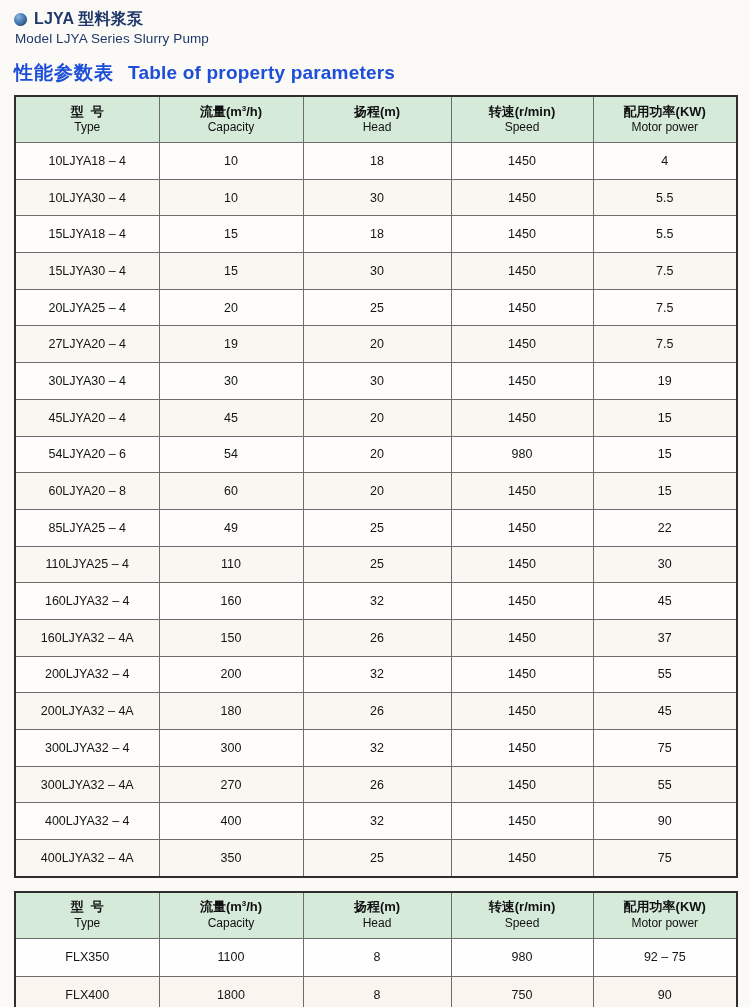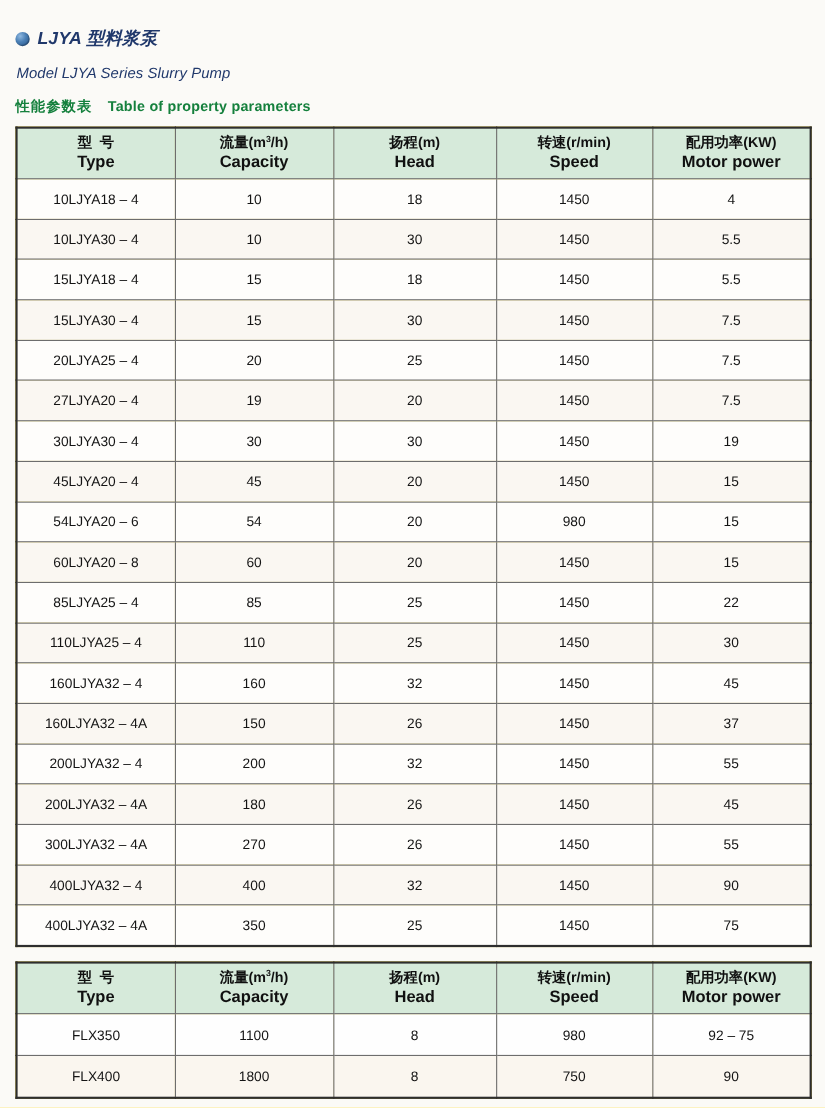--- a/index.html
+++ b/index.html
@@ -11,22 +11,21 @@
     height: 1007px;
     background: #fbfaf7;
     font-family: "Liberation Sans", sans-serif;
     color: #1a1a1a;
     overflow: hidden;
     position: relative;
   }
 
   
   #doc-header {
-    padding: 25px 0 0 14px;
-    font-style: italic;
+    padding: 9px 0 0 14px;
   }
   #brand-line {
     display: flex;
     align-items: center;
     gap: 7px;
     height: 20px;
   }
   #sphere-icon {
     width: 13px;
     height: 13px;
@@ -38,42 +37,42 @@
   #brand-cn {
     font-size: 16px;
     font-weight: bold;
     color: #20386b;
     letter-spacing: .2px;
     white-space: nowrap;
   }
   #brand-en {
     font-size: 13.5px;
     color: #20386b;
-    margin: 14px 0 0 1px;
+    margin: 2px 0 0 1px;
     letter-spacing: .1px;
   }
 
   #section-title {
     margin: 14px 0 9px 14px;
-    font-size: 13px;
+    font-size: 19px;
     font-weight: bold;
-    color: #15803d;
+    color: #1d4ed8;
     letter-spacing: .2px;
     display: flex;
     align-items: baseline;
     gap: 14px;
   }
   #section-title .cn { letter-spacing: 1px; }
 
   
   .param-table {
     border-collapse: collapse;
     table-layout: fixed;
     margin: 0 0 0 14px;
-    background: #fde047;
+    background: #8b5cf6;
     border: 2px solid #2e2e2e;
   }
   .param-table td,
   .param-table th {
     border: 1px solid #6d6d6d;
     text-align: center;
     vertical-align: middle;
     font-weight: normal;
     font-size: 12.5px;
     color: #141414;
@@ -86,24 +85,23 @@
     padding: 2px 0;
   }
   .hdr-cn {
     font-size: 13px;
     font-weight: bold;
     display: block;
     color: #101010;
   }
   .hdr-cn .sp { letter-spacing: 7px; }
   .hdr-en {
-    font-size: 15px;
+    font-size: 12px;
     display: block;
     color: #101010;
-    font-weight: bold;
   }
   sup { font-size: 8px; vertical-align: super; line-height: 0; }
 
   #table-main tbody td { height: 35.7px; }
   #table-main tbody tr:nth-child(even) td { background: #faf7f2; }
   #table-main tbody tr:nth-child(odd)  td { background: #fefdfb; }
 
   #table-sub  tbody td { height: 37px; }
   #table-sub  tbody tr:nth-child(even) td { background: #faf6ef; }
   #table-sub  tbody tr:nth-child(odd)  td { background: #fefefe; }
@@ -230,21 +228,21 @@
       </tr>
       <tr>
         <td>60LJYA20 – 8</td>
         <td>60</td>
         <td>20</td>
         <td>1450</td>
         <td>15</td>
       </tr>
       <tr>
         <td>85LJYA25 – 4</td>
-        <td>85</td>
+        <td>49</td>
         <td>25</td>
         <td>1450</td>
         <td>22</td>
       </tr>
       <tr>
         <td>110LJYA25 – 4</td>
         <td>110</td>
         <td>25</td>
         <td>1450</td>
         <td>30</td>
@@ -269,20 +267,27 @@
         <td>32</td>
         <td>1450</td>
         <td>55</td>
       </tr>
       <tr>
         <td>200LJYA32 – 4A</td>
         <td>180</td>
         <td>26</td>
         <td>1450</td>
         <td>45</td>
+      </tr>
+      <tr>
+        <td>300LJYA32 – 4</td>
+        <td>300</td>
+        <td>32</td>
+        <td>1450</td>
+        <td>75</td>
       </tr>
       <tr>
         <td>300LJYA32 – 4A</td>
         <td>270</td>
         <td>26</td>
         <td>1450</td>
         <td>55</td>
       </tr>
       <tr>
         <td>400LJYA32 – 4</td>

